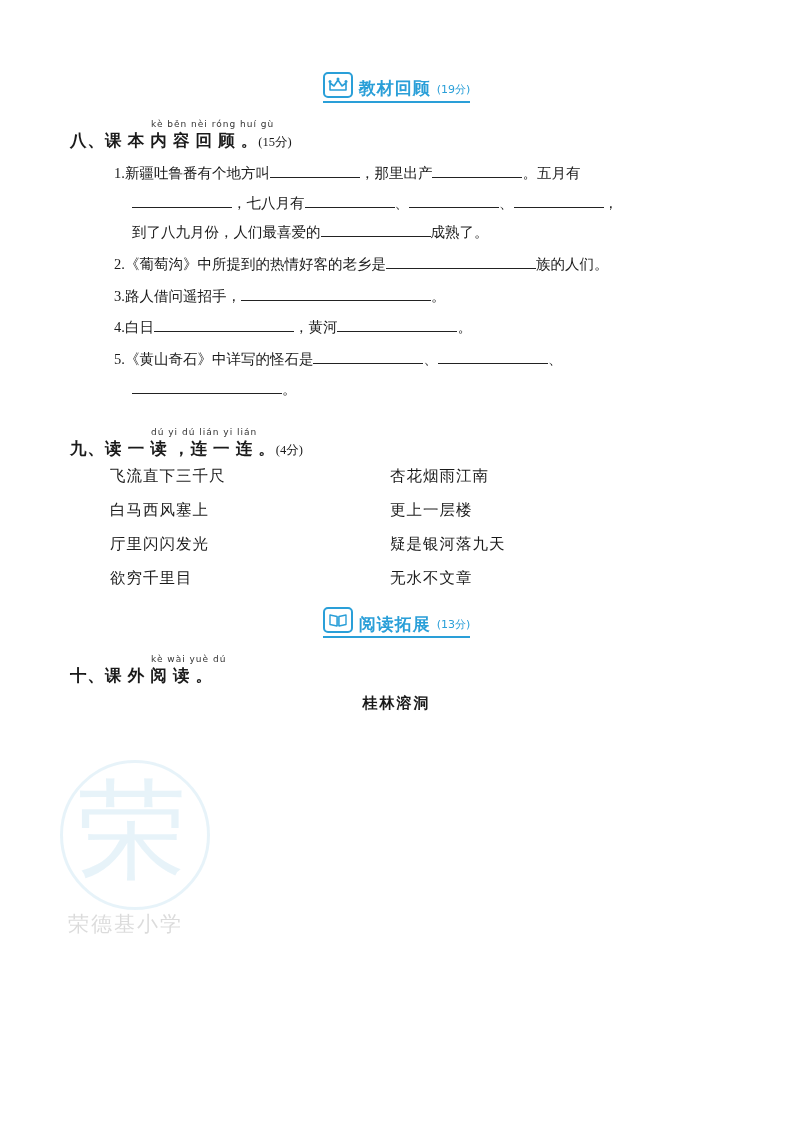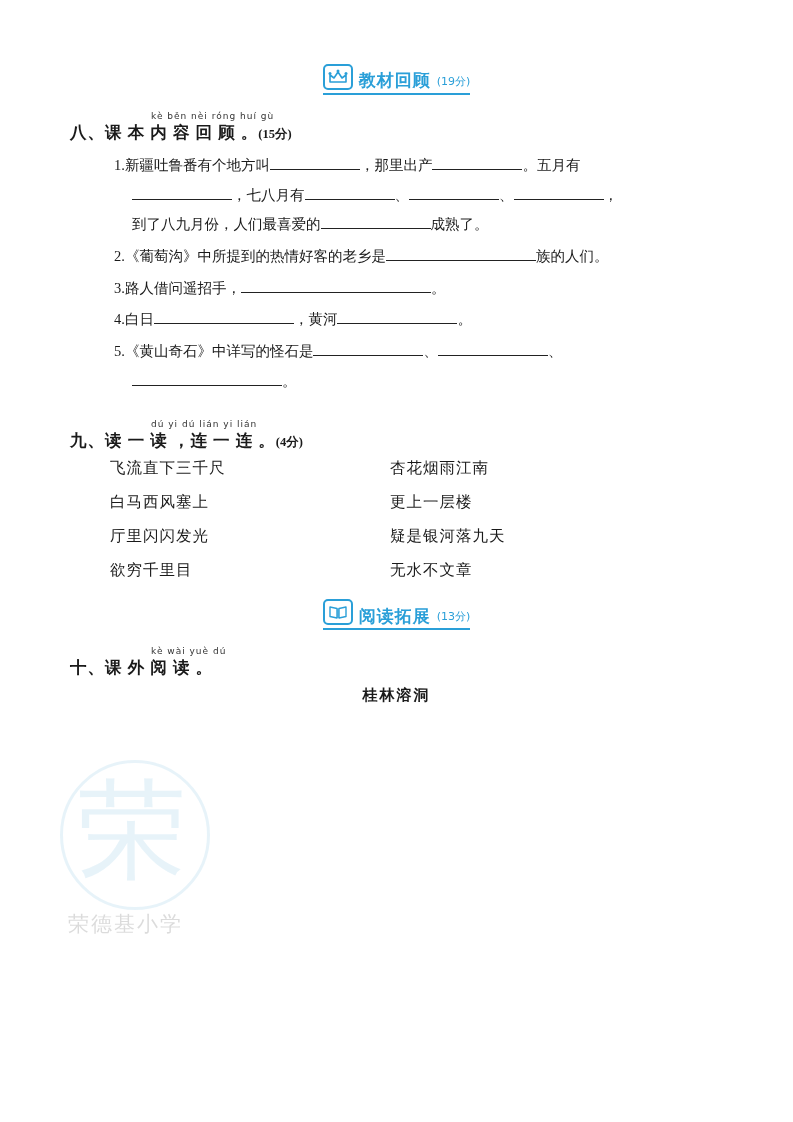--- a/index.html
+++ b/index.html
@@ -60,21 +60,21 @@
     white-space: nowrap;
   }
 
   .content { position: relative; z-index: 2; }
 
   
   .banner {
     display: flex;
     align-items: center;
     justify-content: center;
-    margin: 4px auto 16px auto;
+    margin: 12px auto 16px auto;
     width: 300px;
   }
   .banner-inner {
     display: flex;
     align-items: flex-end;
     gap: 6px;
     border-bottom: 2px solid #2a9fd8;
     padding-bottom: 3px;
   }
   .banner-badge {
@@ -120,21 +120,21 @@
     height: 11px;
     padding-left: 47px;
   }
   .q-title {
     font-size: 16.5px;
     font-weight: bold;
     letter-spacing: 1px;
   }
   .q-score {
     font-size: 12.5px;
-    font-weight: bold;
+    font-weight: normal;
     letter-spacing: 0;
   }
 
   
   .q-body {
     font-size: 14.5px;
     line-height: 2.05;
     padding-left: 22px;
   }
   .item { margin-bottom: 2px; }

